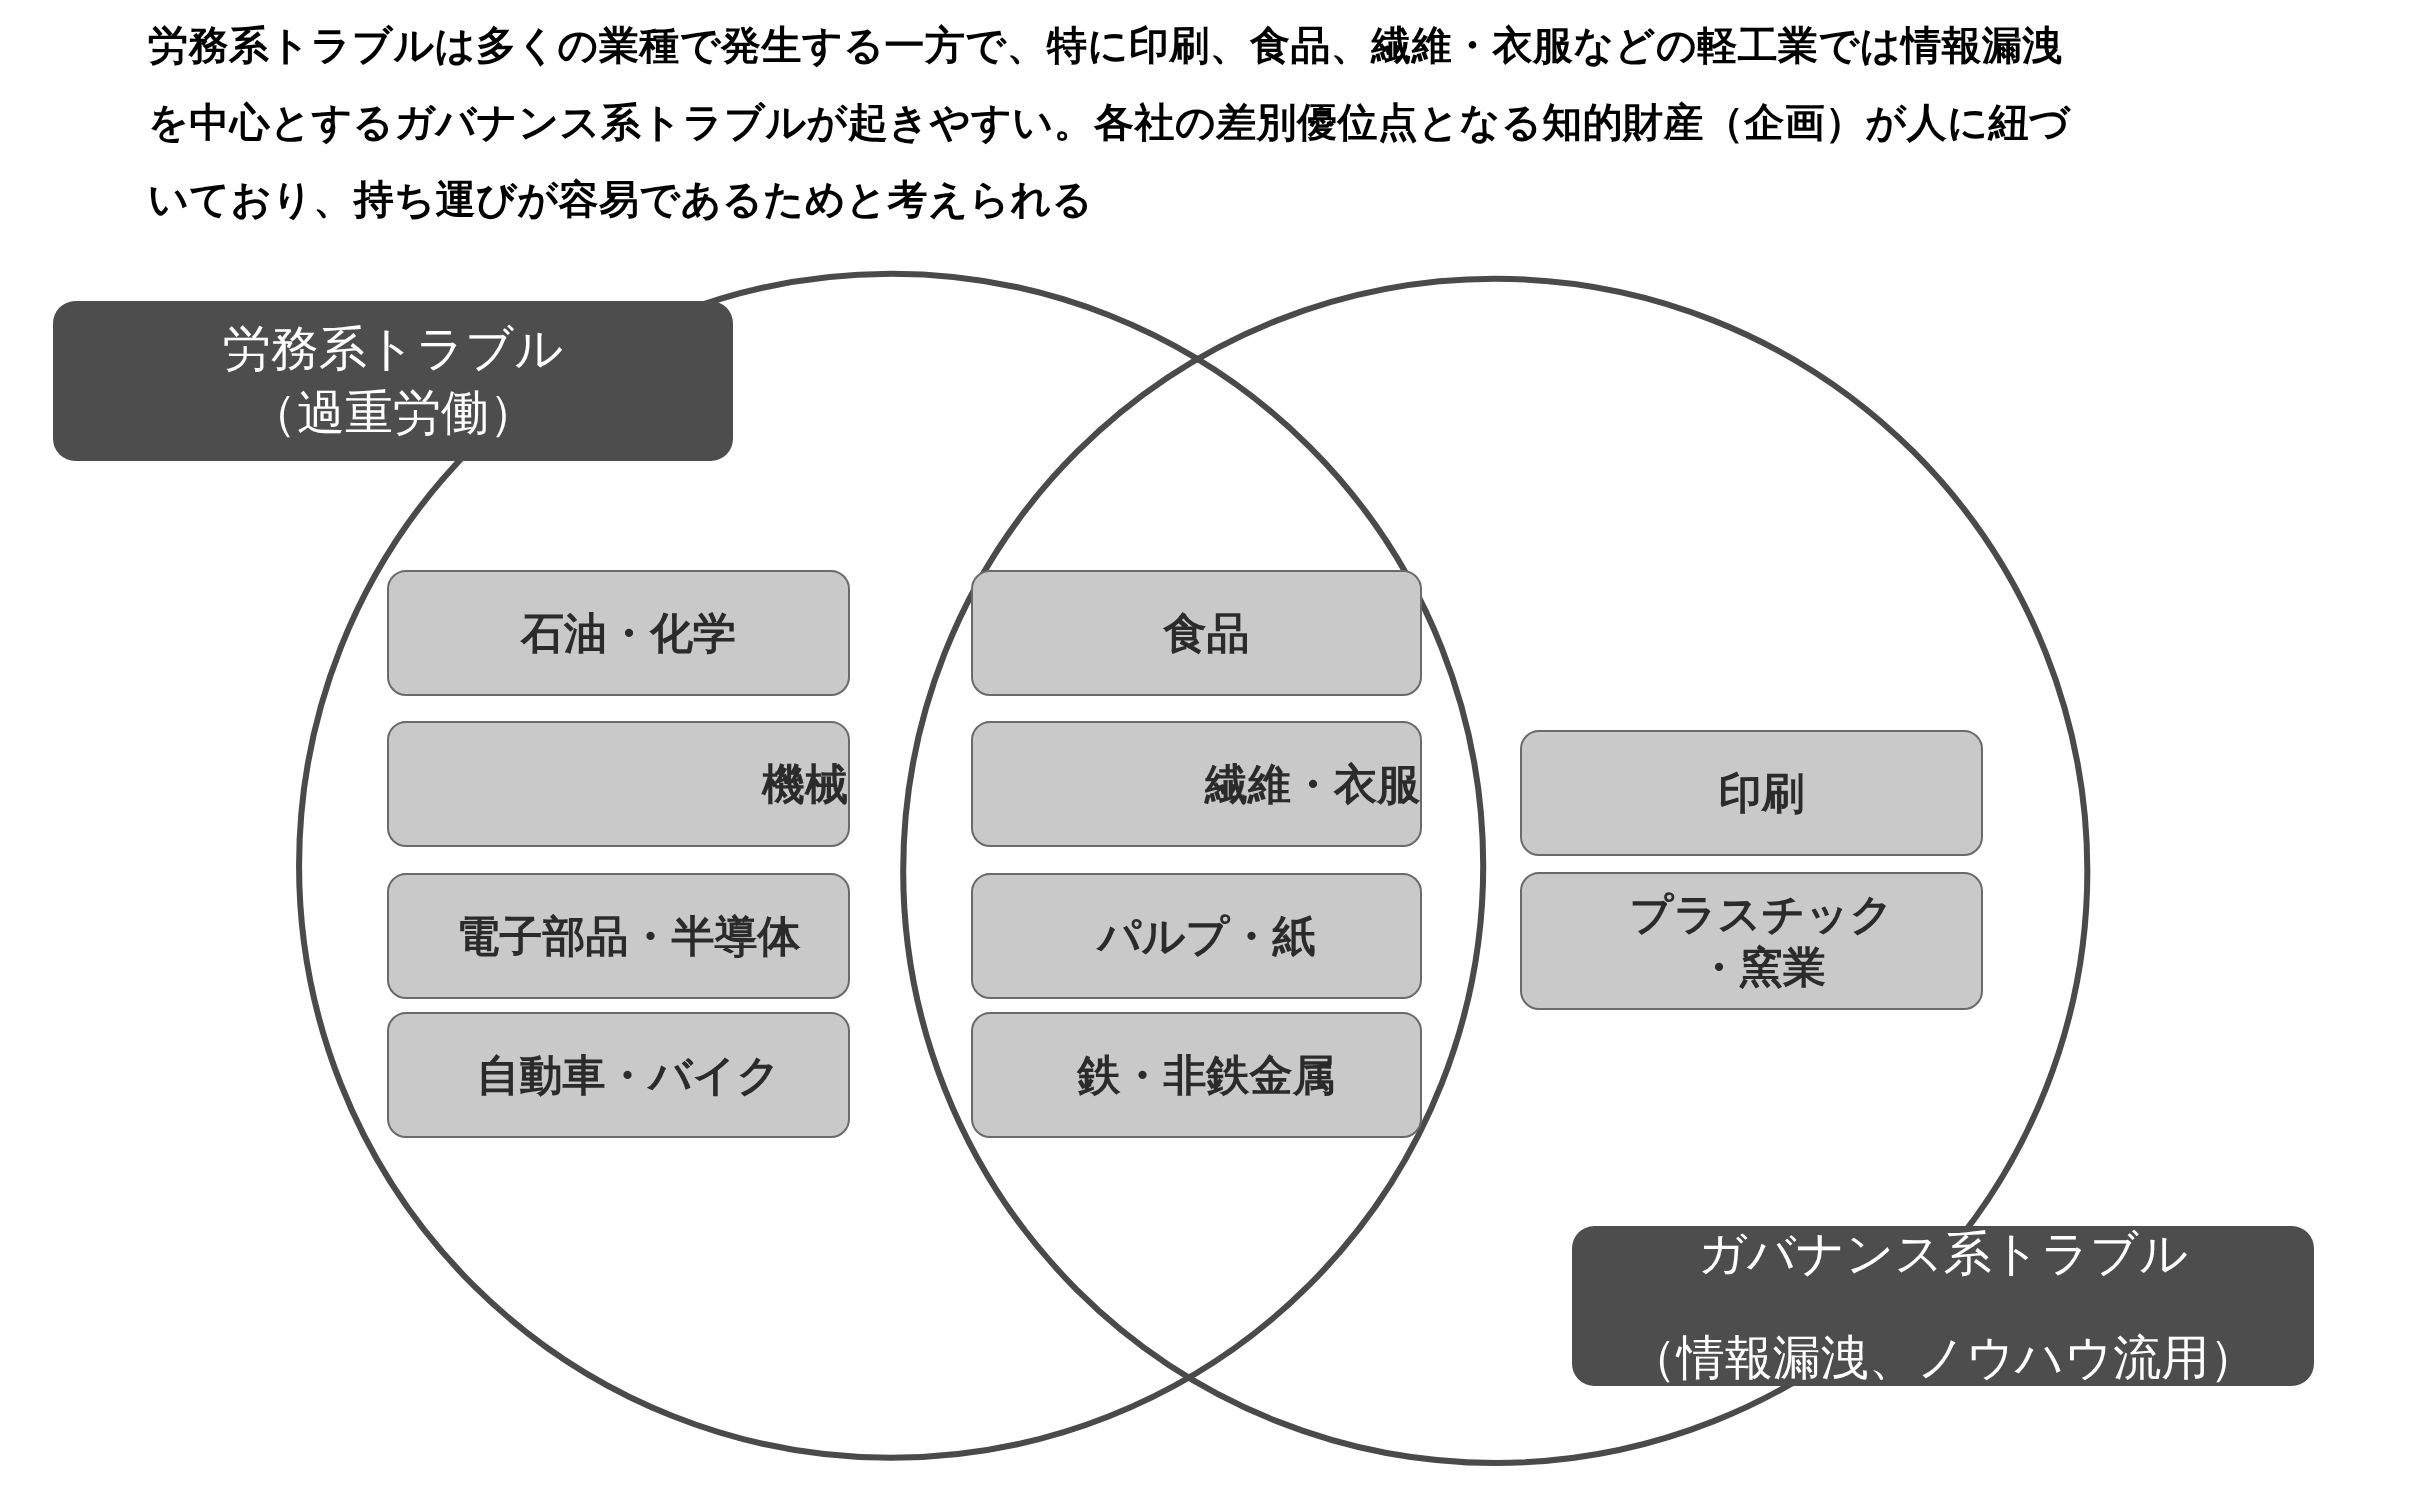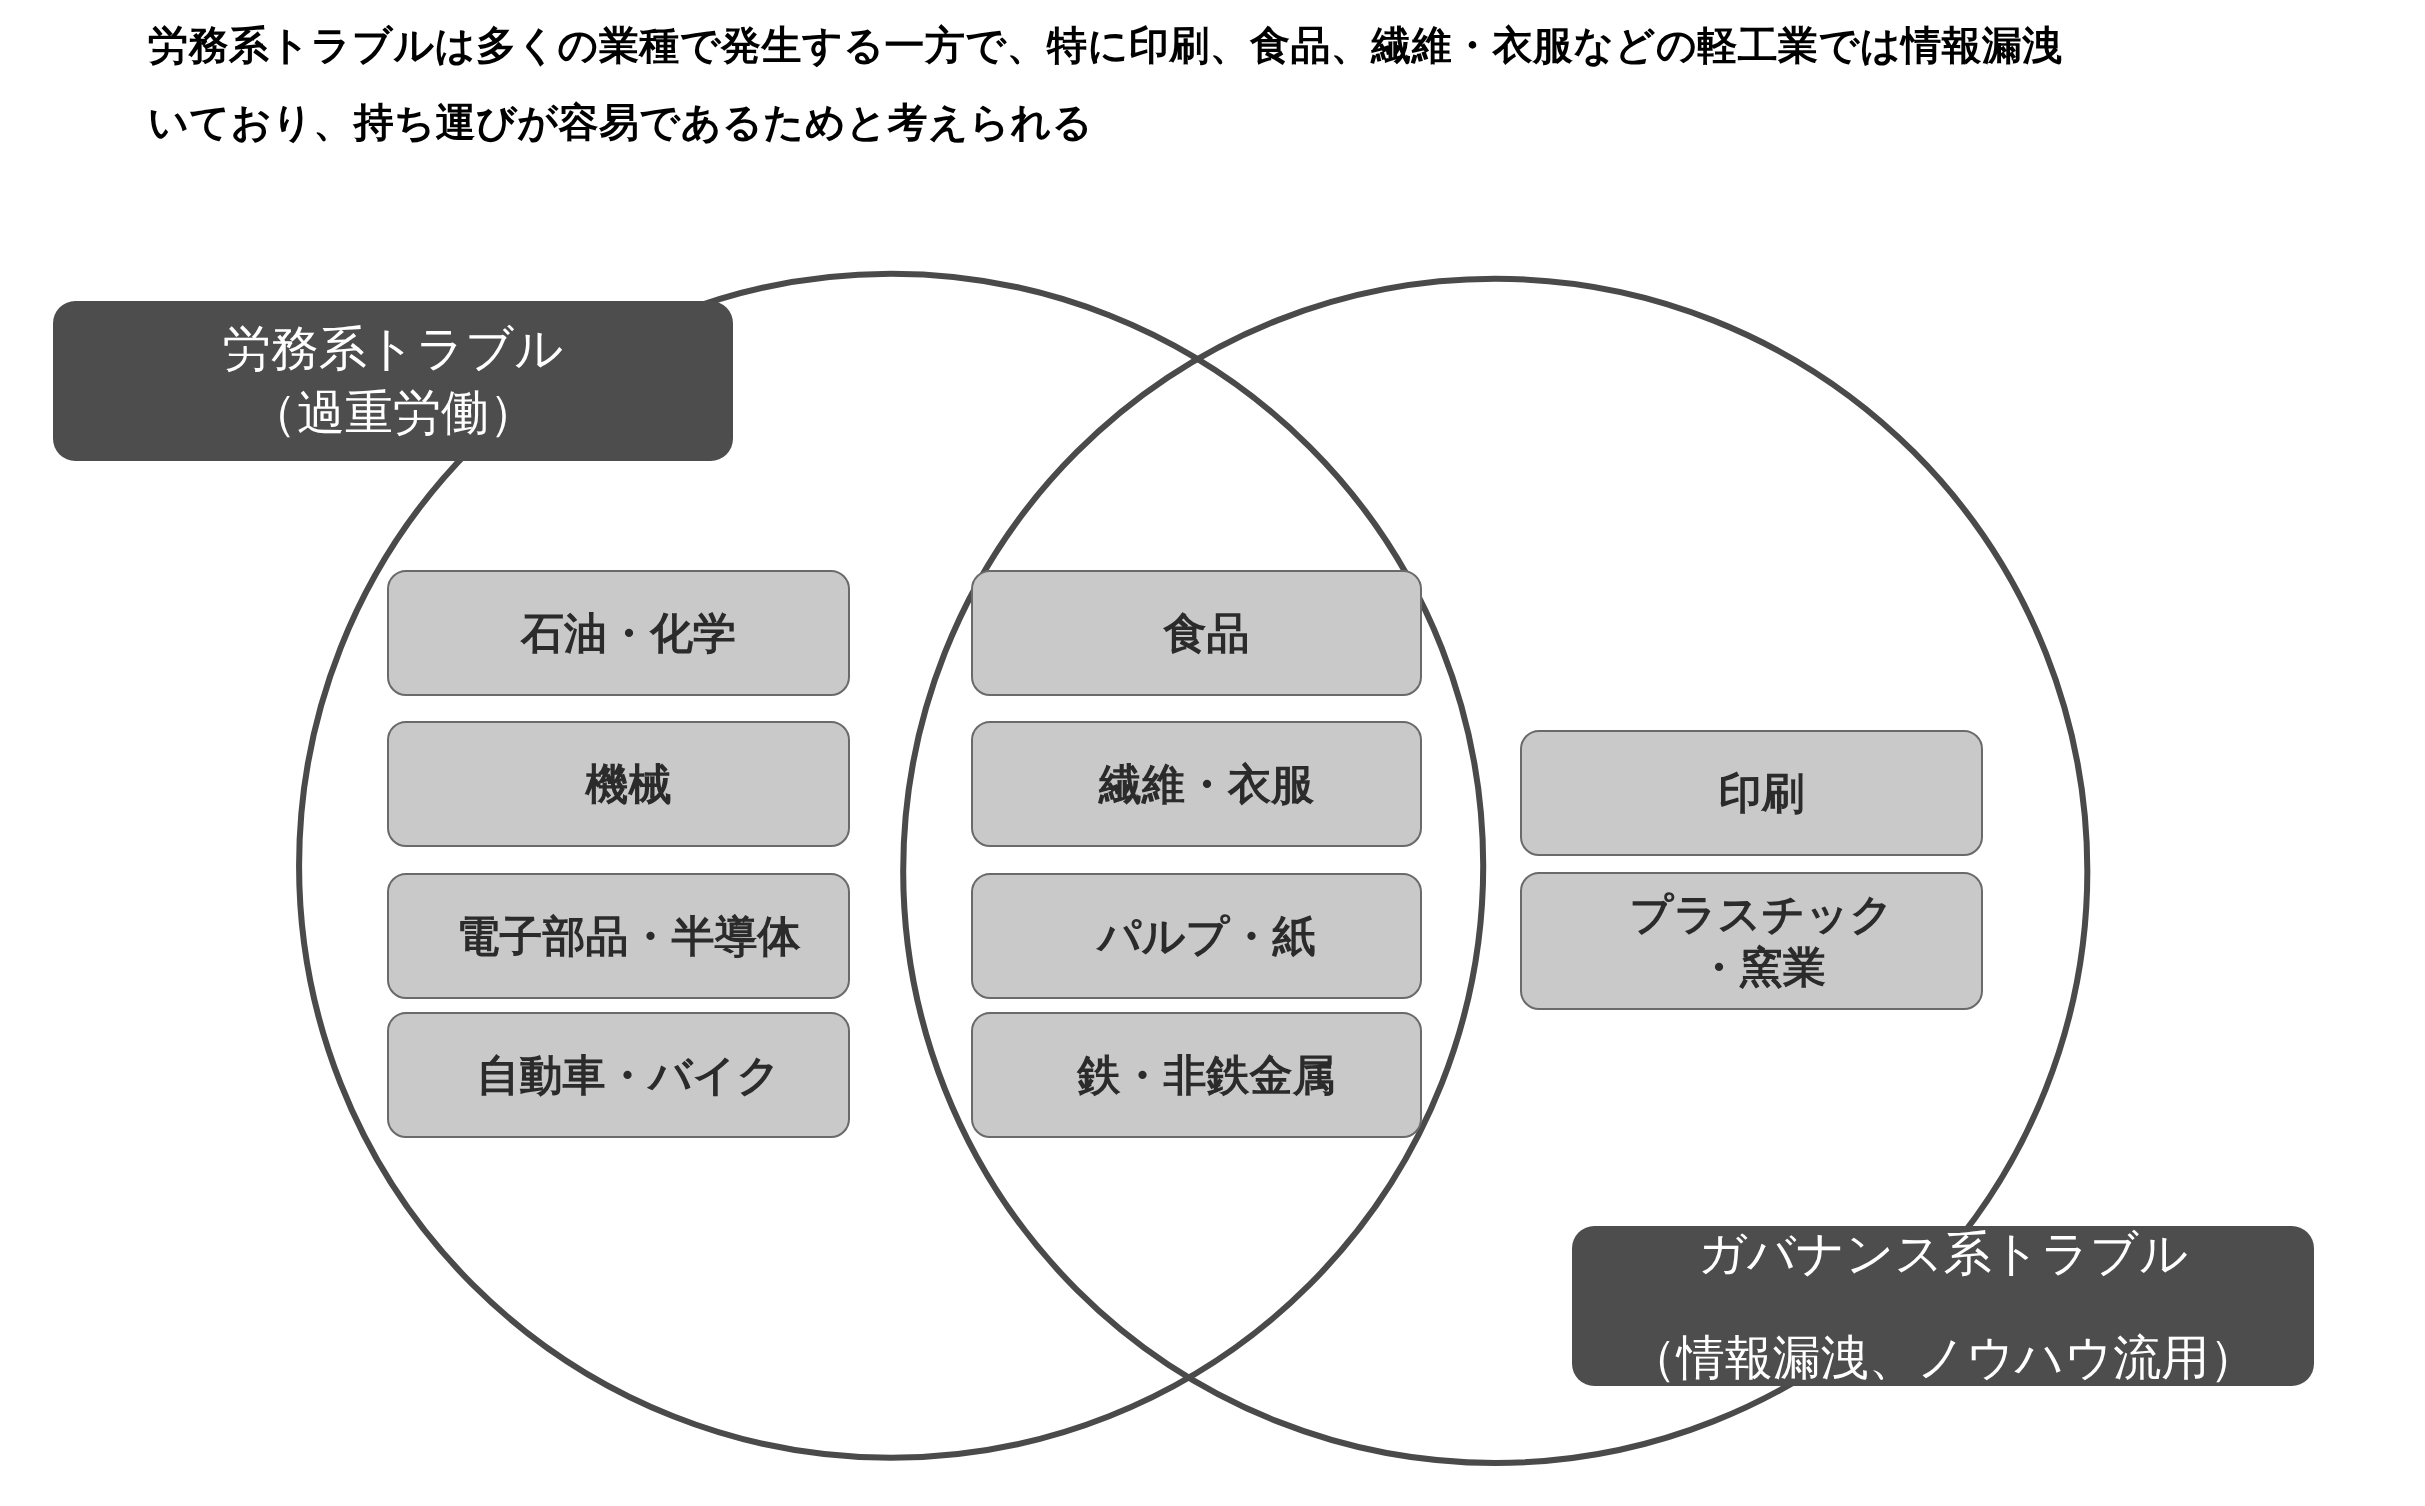--- a/index.html
+++ b/index.html
@@ -99,33 +99,34 @@
   .chip .chip-line { display: block; white-space: nowrap; }
 
   
   .col-left  { left: 387px;  width: 463px; height: 126px; }
   
   .col-mid   { left: 971px; width: 451px; height: 126px; }
   
   .col-right { left: 1520px; width: 463px; height: 126px; }
 
   .row1 { top: 570px; }
-  .row2 { top: 721px; }
+  .row2 { top: 721px; align-items: flex-end; }
   .row3 { top: 873px; text-align: center; }
   .row4 { top: 1012px; }
 
   
   .rrow1 { top: 730px; }
   .rrow2 { top: 872px; height: 138px; }
 </style>
 </head>
 <body>
 
 <div id="header-paragraph">
   <span class="hline">労務系トラブルは多くの業種で発生する一方で、特に印刷、食品、繊維・衣服などの軽工業では情報漏洩</span>
+  <span class="hline">を中心とするガバナンス系トラブルが起きやすい。各社の差別優位点となる知的財産（企画）が人に紐づ</span>
   <span class="hline">いており、持ち運びが容易であるためと考えられる</span>
 </div>
 
 <div id="venn-stage">
 
   <svg id="venn-svg" viewBox="0 0 2818 1750">
     <circle cx="1035" cy="1006" r="688" fill="none" stroke="#4a4a4a" stroke-width="7"></circle>
     <circle cx="1737" cy="1012" r="688" fill="none" stroke="#4a4a4a" stroke-width="7"></circle>
   </svg>
 

